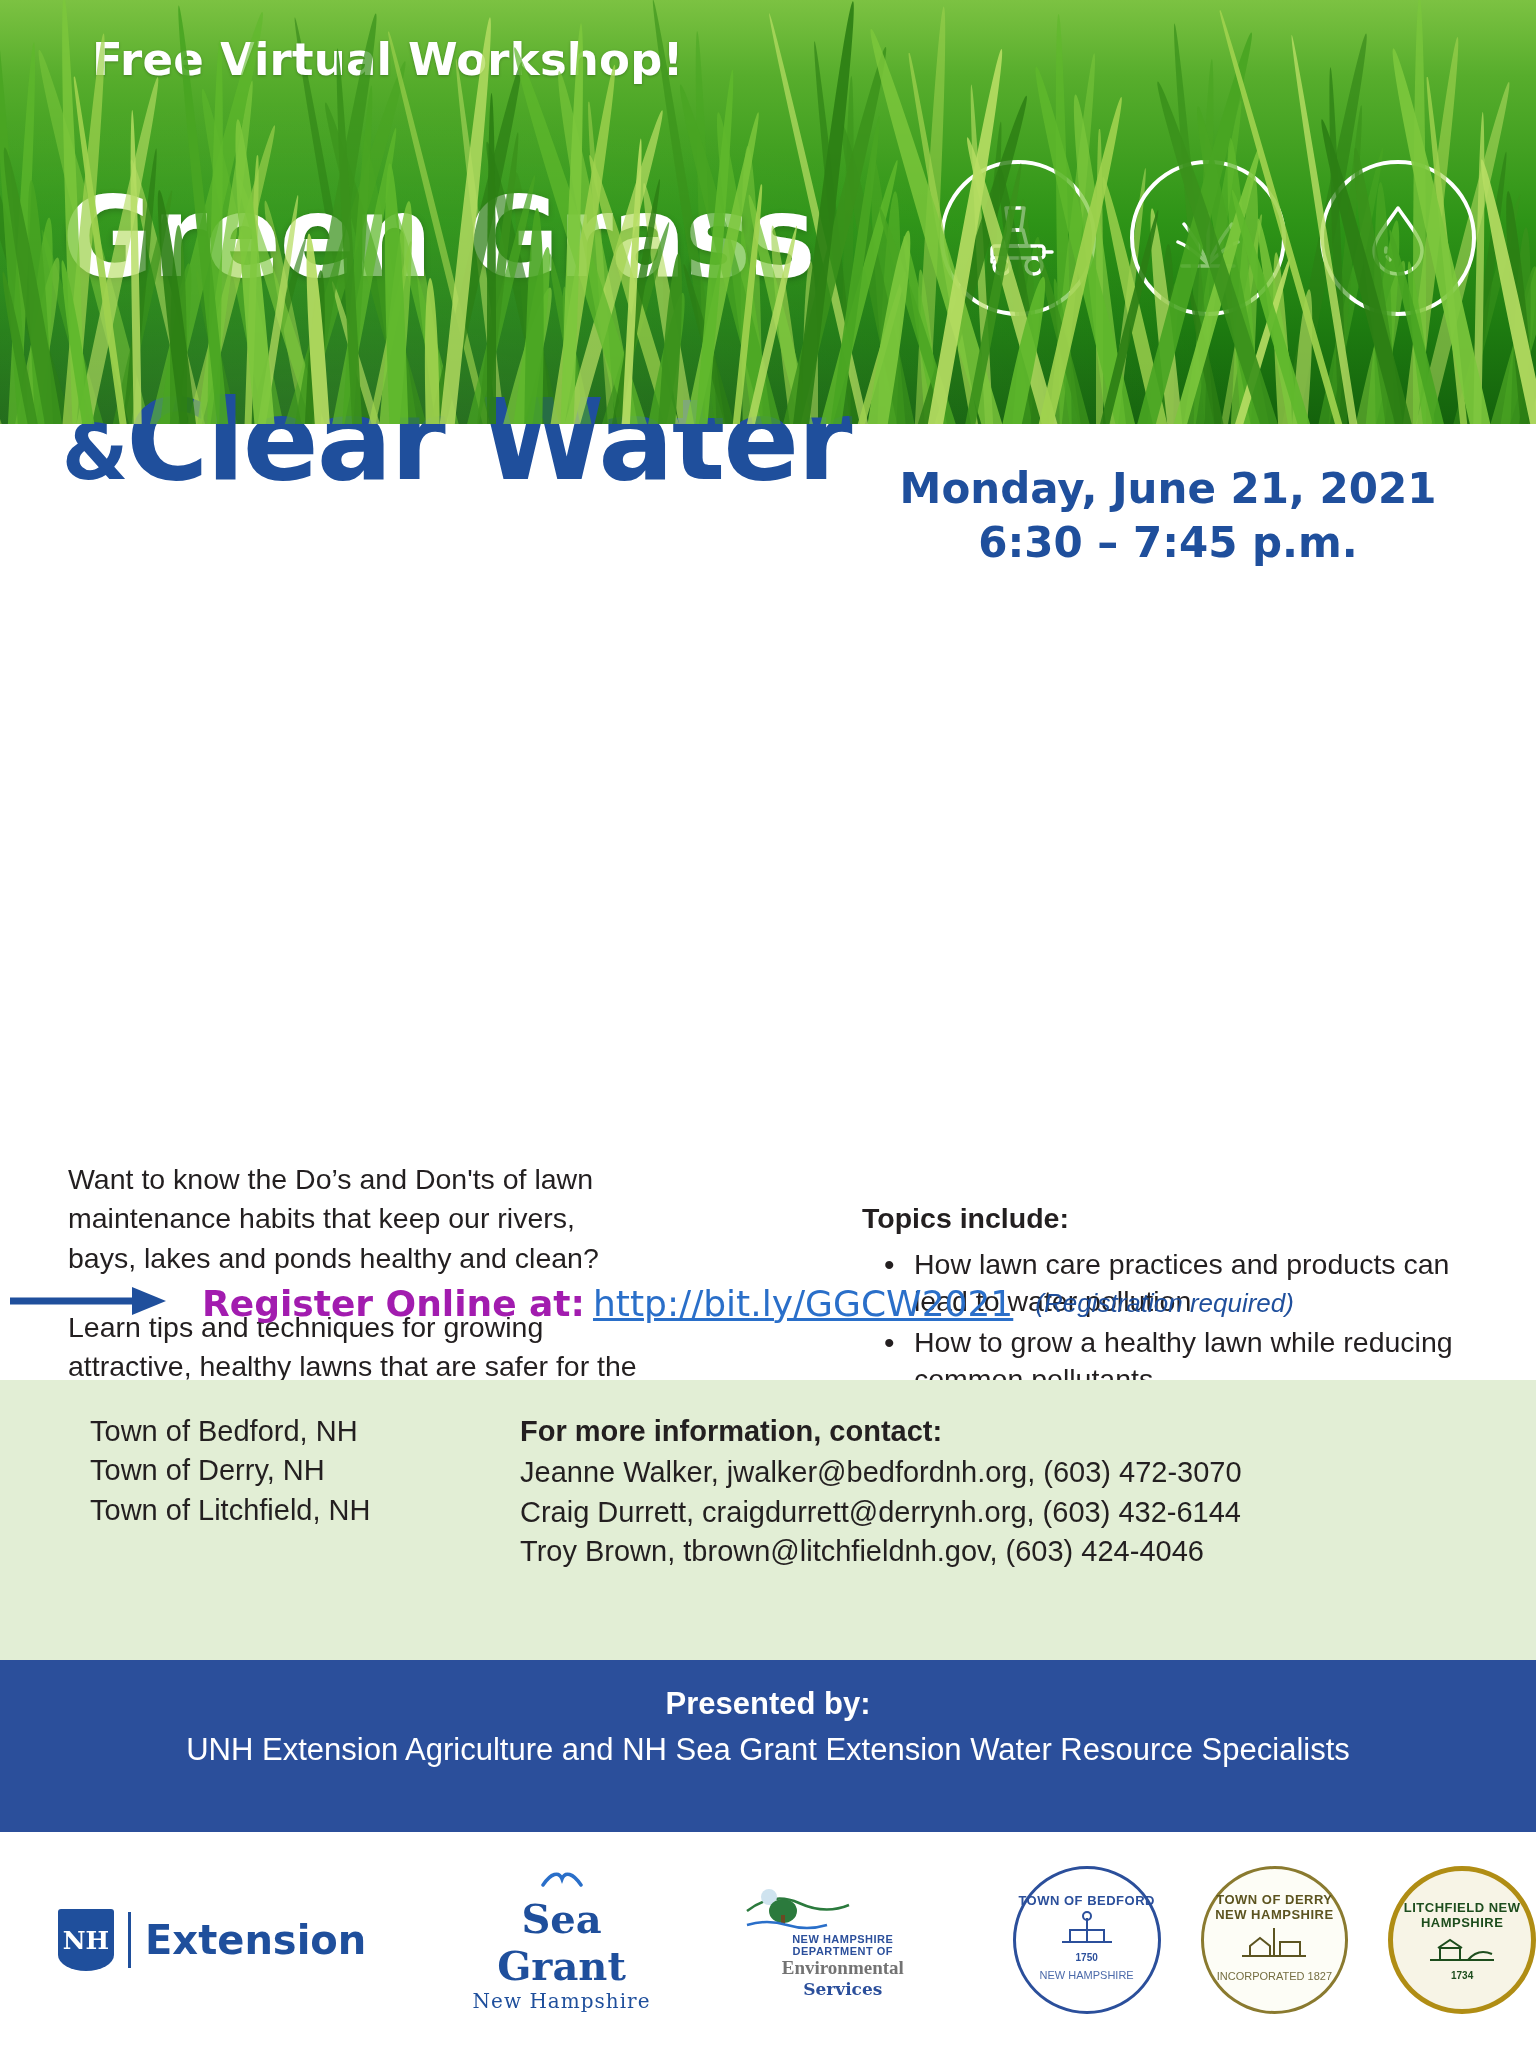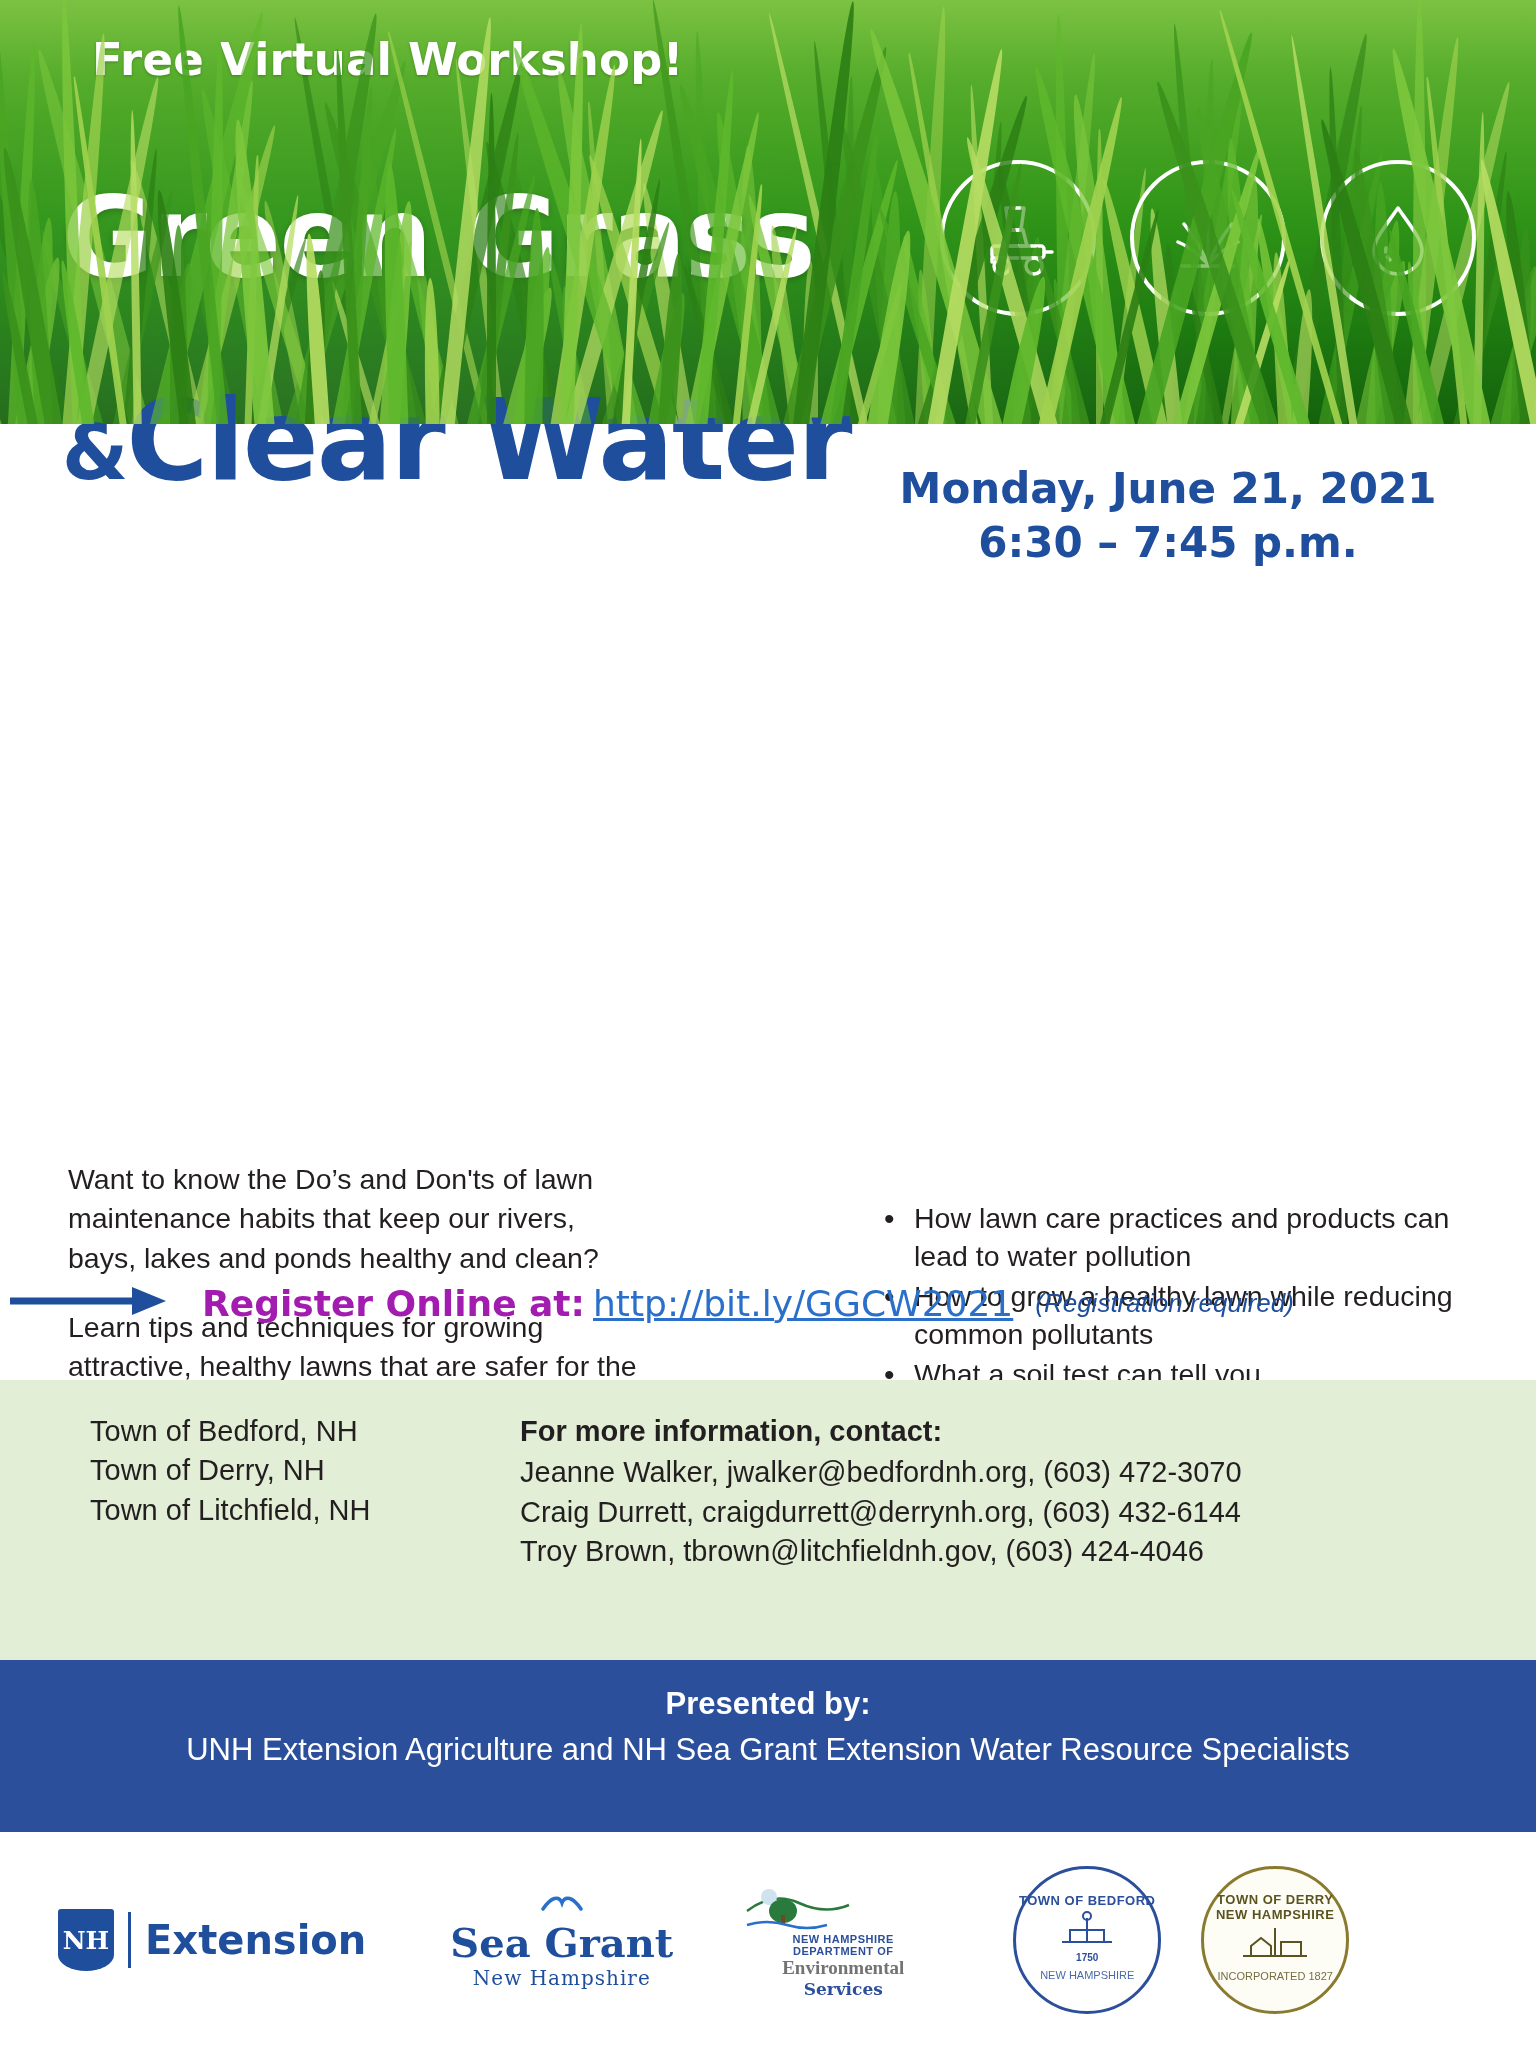--- a/index.html
+++ b/index.html
@@ -528,20 +528,21 @@
 
 <div class="body-area">
   <div class="col-left">
     <p>Want to know the Do’s and Don'ts of lawn maintenance habits that keep our rivers, bays, lakes and ponds healthy and clean?</p>
     <p>Learn tips and techniques for growing attractive, healthy lawns that are safer for the environment.</p>
     <div class="who-head">Who Should Attend:</div>
     <div>Lawn care enthusiasts and do-it-yourselfers, watershed and conservation group members, and municipal officials</div>
   </div>
 
   <div class="col-right">
+    <div class="topics-head">Topics include:</div>
     <ul class="topics">
       <li>How lawn care practices and products can lead to water pollution</li>
       <li>How to grow a healthy lawn while reducing common pollutants</li>
       <li>What a soil test can tell you</li>
       <li>Pros and cons of different types of fertilizers</li>
       <li>What to know before you apply lawn products</li>
       <li class="spaced">Your questions and comments</li>
     </ul>
   </div>
 </div>
@@ -630,13 +631,23 @@
     <div class="seal-top">TOWN OF DERRY NEW HAMPSHIRE</div>
     <svg width="76" height="42" viewBox="0 0 76 42" stroke="#5c5420" fill="none" stroke-width="2">
       <path d="M6 34 h64"></path>
         <path d="M14 34 v-10 l10 -8 l10 8 v10"></path>
         <path d="M44 34 v-14 h20 v14"></path>
         <path d="M38 6 v28"></path>
     </svg>
     <div class="seal-mid">INCORPORATED 1827</div>
   </div>
 
+  <div class="seal seal-litch">
+    <div class="seal-top">LITCHFIELD NEW HAMPSHIRE</div>
+    <svg width="76" height="40" viewBox="0 0 76 40" stroke="#1d4d1d" fill="none" stroke-width="2">
+      <path d="M6 30 h64"></path>
+        <path d="M16 30 v-12 h20 v12"></path>
+        <path d="M14 18 l12 -8 l12 8"></path>
+        <path d="M44 30 q10 -12 24 -6"></path>
+    </svg>
+    <div class="seal-year">1734</div>
+  </div>
 </div>
 
 </body></html>

